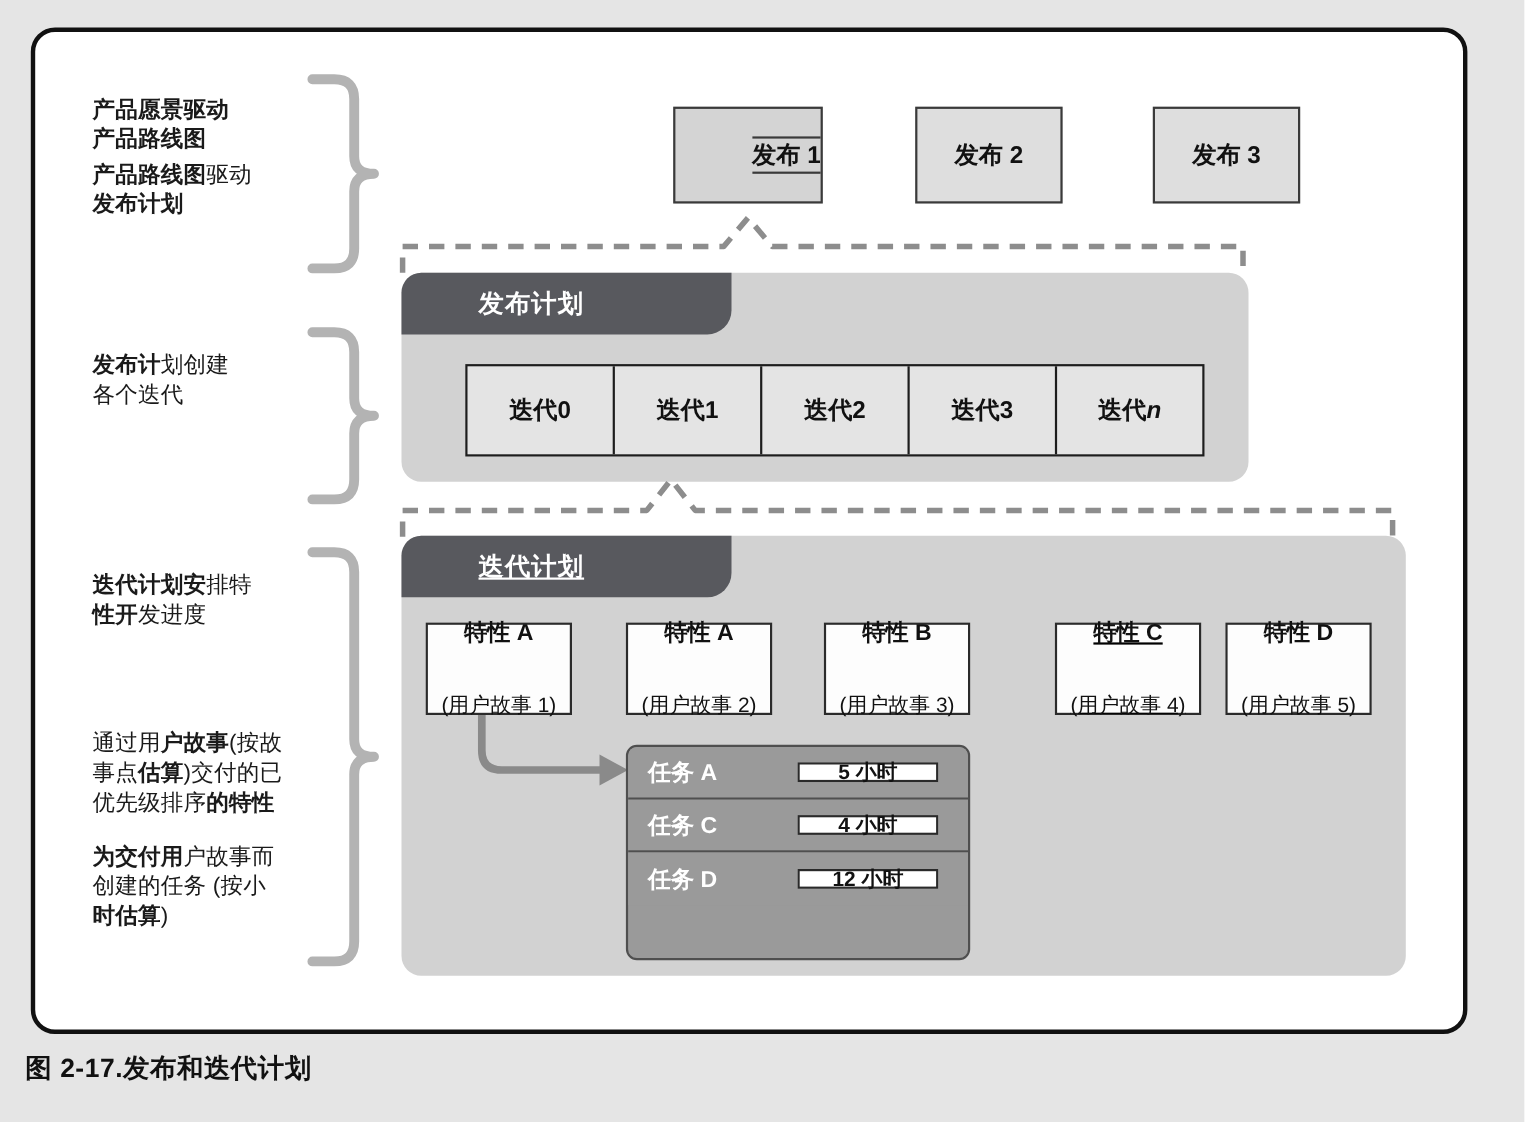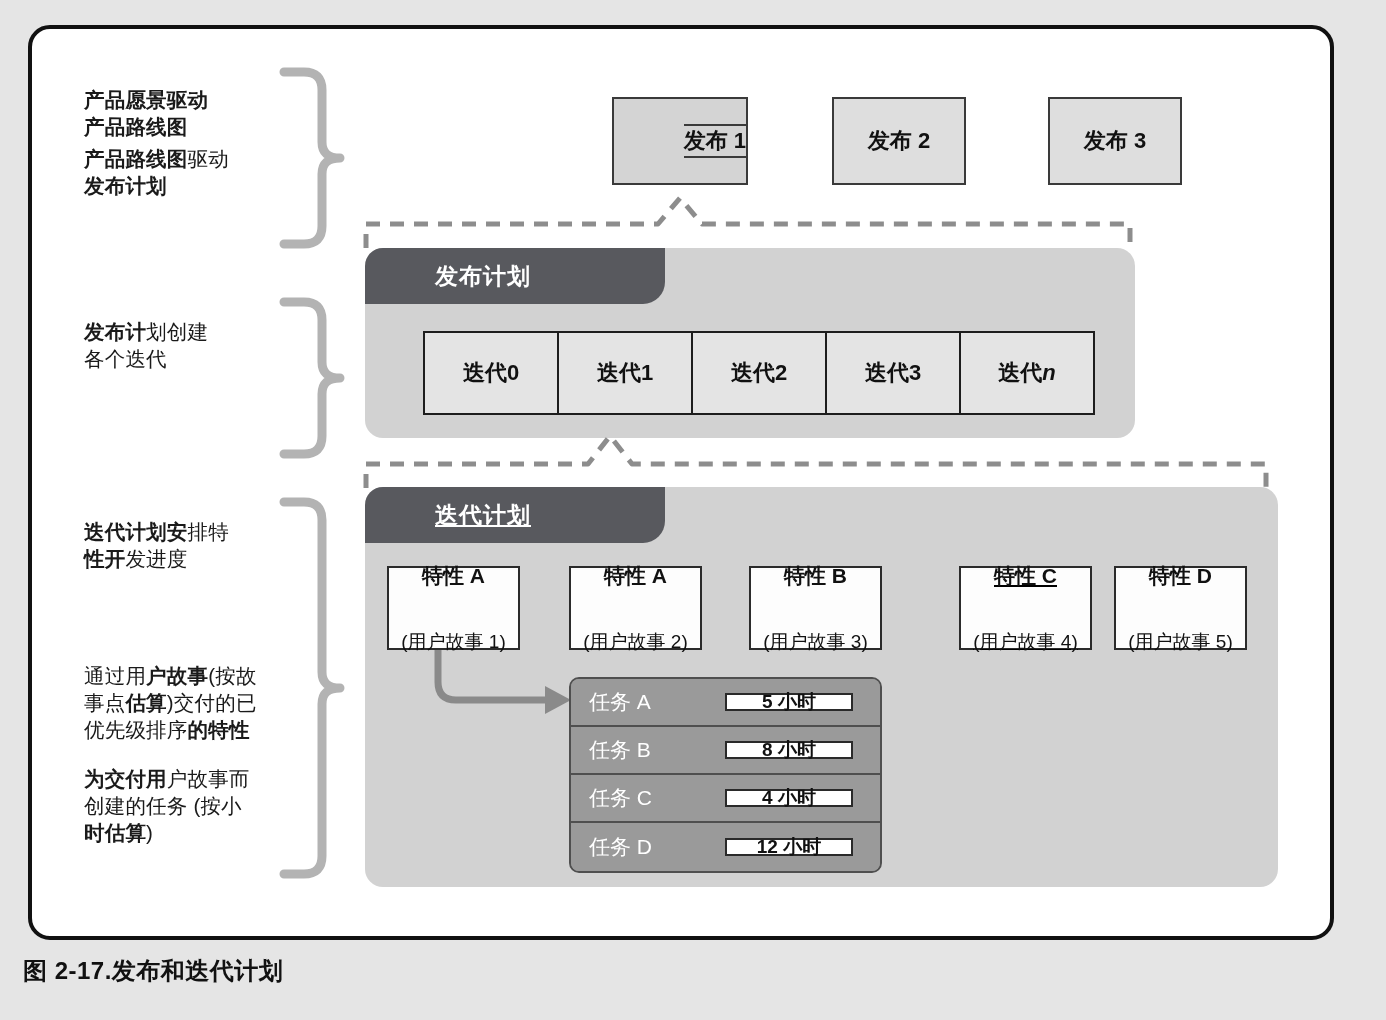--- a/index.html
+++ b/index.html
@@ -162,21 +162,21 @@
     border-bottom: 2.5px solid #4f4f4f;
     box-sizing: border-box;
     background: #9a9a9a;
   }
   .task-row:last-child { border-bottom: none; }
   .task-name {
     flex: 0 0 auto;
     width: 150px;
     padding-left: 18px;
     font-size: 21px;
-    font-weight: 400;
+    font-weight: 700;
     color: #ffffff;
     box-sizing: border-box;
   }
   .task-est {
     width: 128px;
     height: 18px;
     margin-left: 4px;
     background: #ffffff;
     border: 2.5px solid #2a2a2a;
     box-sizing: border-box;
@@ -331,24 +331,20 @@
     <path d="M6 2 L6 34 Q6 52 24 52 L116 52" fill="none" stroke="#8a8a8a" stroke-width="7" stroke-linecap="butt" stroke-linejoin="round"></path>
     <path d="M113 38 L139 52 L113 66 Z" fill="#8a8a8a"></path>
   </svg>
 
   <div class="task-list" style="left:569px; top:677px; width:313px; height:196px;">
     <div class="task-row">
       <div class="task-name">任务 A</div>
       <div class="task-est">5 小时</div>
     </div>
     <div class="task-row">
-      <div class="task-name">任务 B</div>
-      <div class="task-est">8 小时</div>
-    </div>
-    <div class="task-row">
       <div class="task-name">任务 C</div>
       <div class="task-est">4 小时</div>
     </div>
     <div class="task-row">
       <div class="task-name">任务 D</div>
       <div class="task-est">12 小时</div>
     </div>
   </div>
 
   <div class="caption">图 2-17.发布和迭代计划</div>

